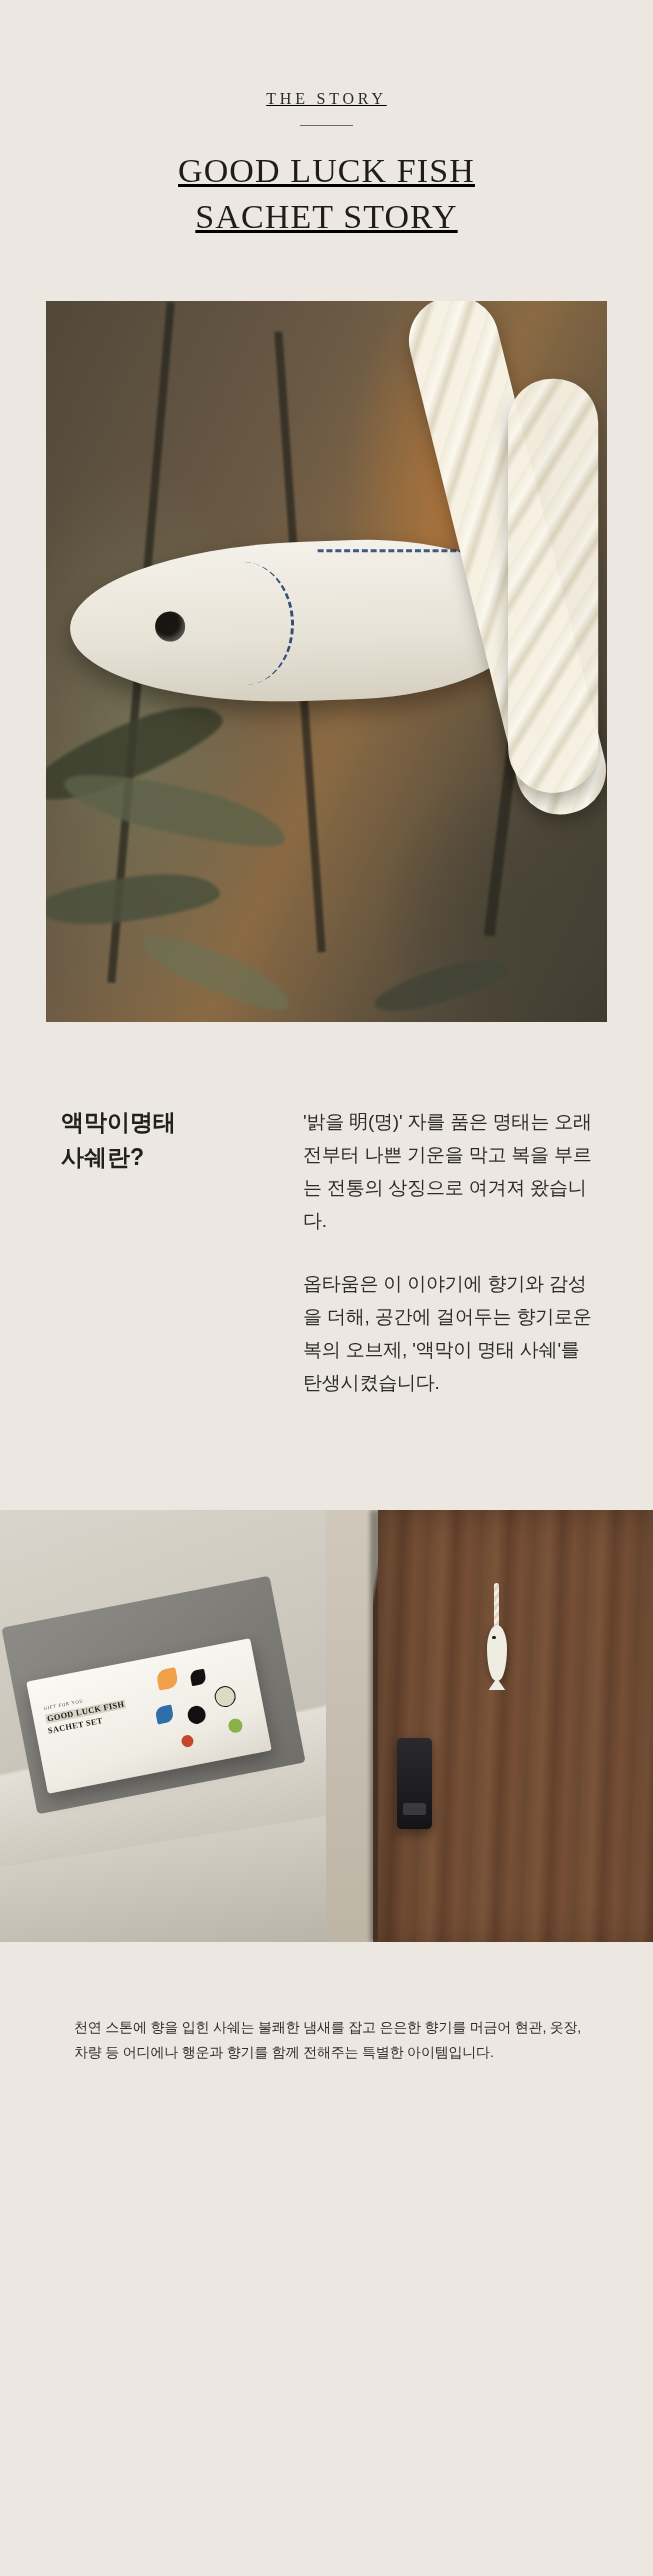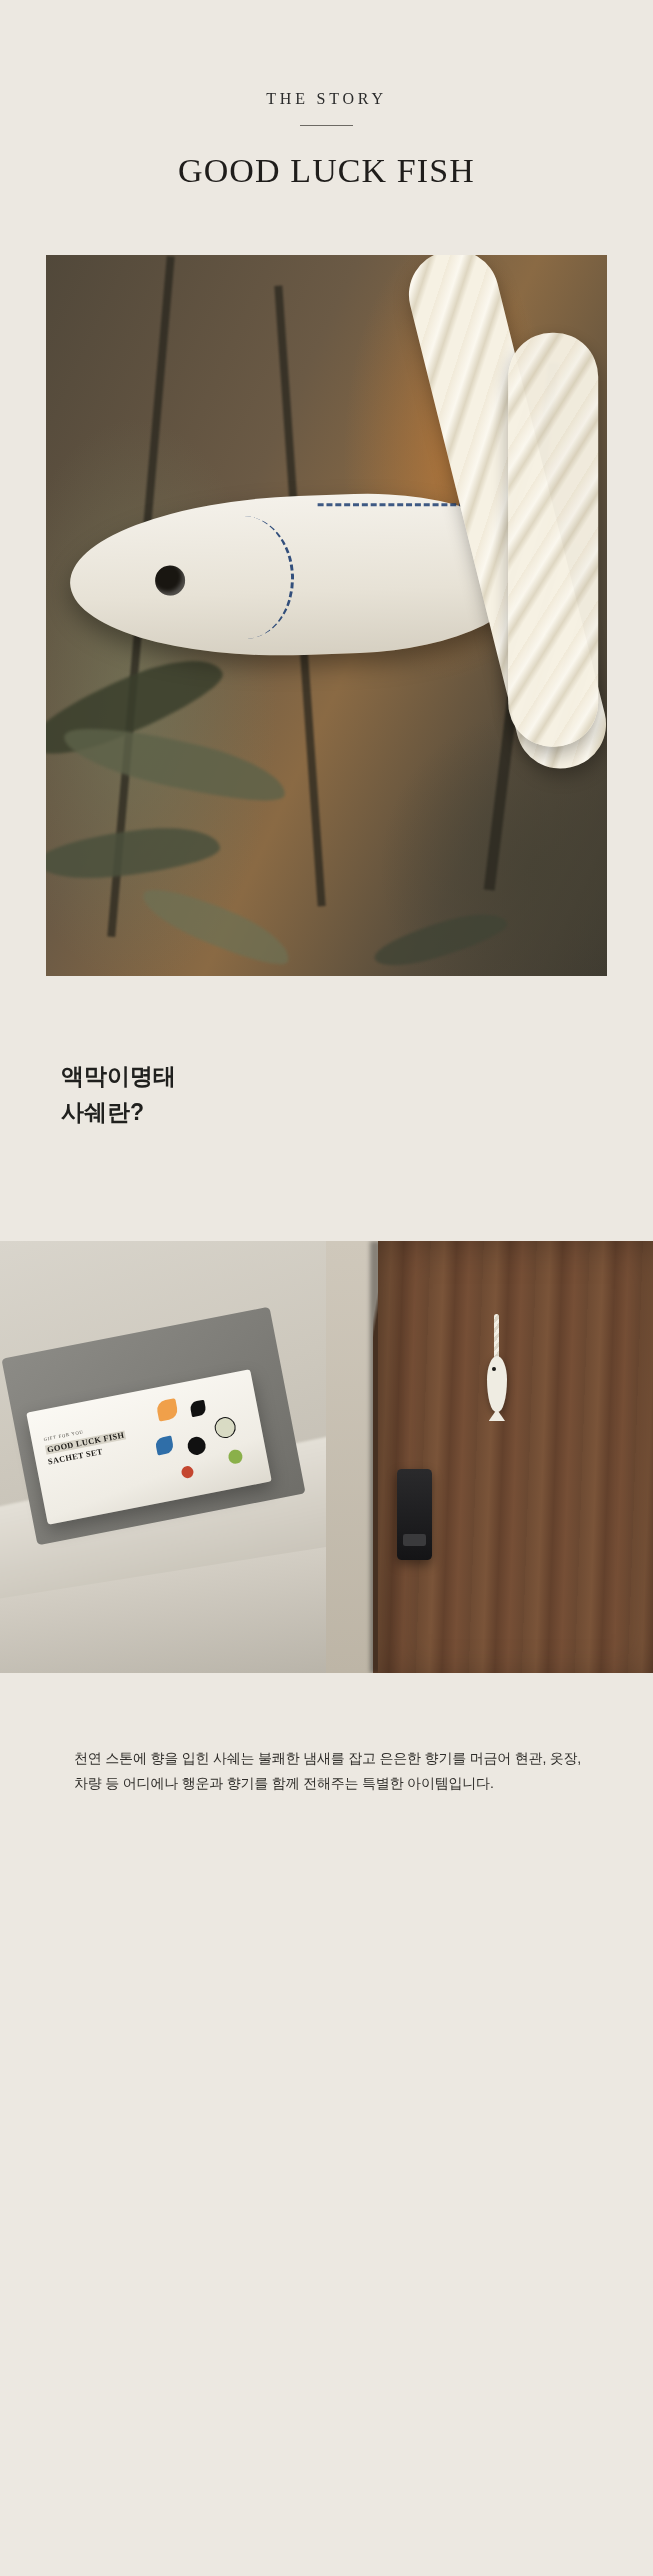--- a/index.html
+++ b/index.html
@@ -13,20 +13,21 @@
     min-height: 2576px;
     background: #ece8e1;
     position: relative;
     overflow: hidden;
   }
 
   
   .header {
     padding-top: 90px;
     text-align: center;
+    text-decoration: underline;
   }
   .eyebrow {
     font-family: "Liberation Serif", serif;
     font-size: 16px;
     letter-spacing: 3.8px;
     color: #2b2b2b;
     font-weight: 400;
   }
   .rule {
     width: 53px;
@@ -359,20 +360,21 @@
 </head>
 <body>
 
 <div class="page">
 
   <div class="header">
     <div class="eyebrow">THE STORY</div>
     <div class="rule"></div>
     <h1 class="title">
       <span>GOOD LUCK FISH</span><br>
+      <span>SACHET STORY</span>
     </h1>
   </div>
 
   <div class="hero-wrap">
     <div class="hero">
       <div class="hero-bg"></div>
       <div class="stalk s1"></div>
       <div class="stalk s2"></div>
       <div class="stalk s3"></div>
       <div class="leaf l1"></div>
@@ -391,20 +393,24 @@
         <div class="rope-strand"></div>
         <div class="rope-strand b"></div>
       </div>
     </div>
   </div>
 
   <div class="story">
     <div class="story-head">
       <span>액막이명태</span><br>
       <span>사쉐란?</span>
+    </div>
+    <div class="story-body">
+      <p>'밝을 明(명)' 자를 품은 명태는 오래전부터 나쁜 기운을 막고 복을 부르는 전통의 상징으로 여겨져 왔습니다.</p>
+      <p>옵타움은 이 이야기에 향기와 감성을 더해, 공간에 걸어두는 향기로운 복의 오브제, '액막이 명태 사쉐'를 탄생시켰습니다.</p>
     </div>
   </div>
 
   <div class="duo">
     <div class="duo-left">
       <div class="fabric"></div>
       <div class="fabric-fold"></div>
       <div class="fabric-fold2"></div>
       <div class="pad"></div>
       <div class="giftbox">

